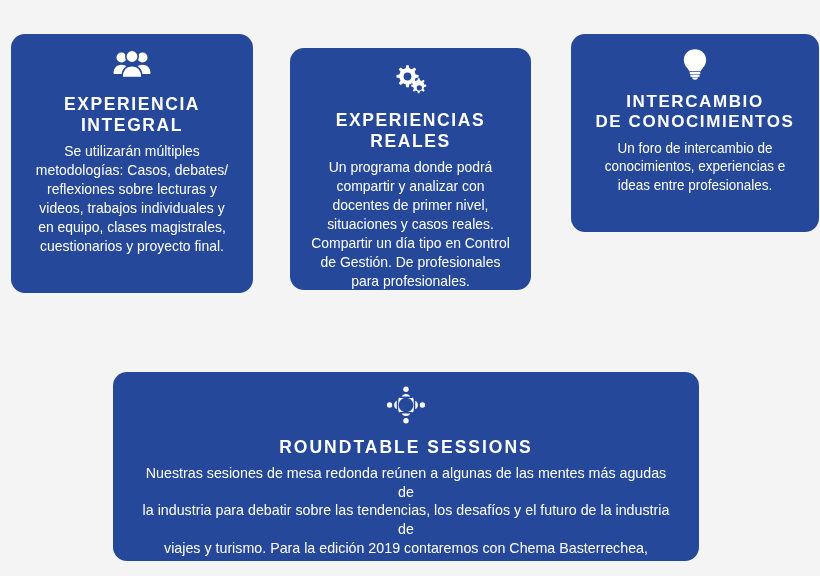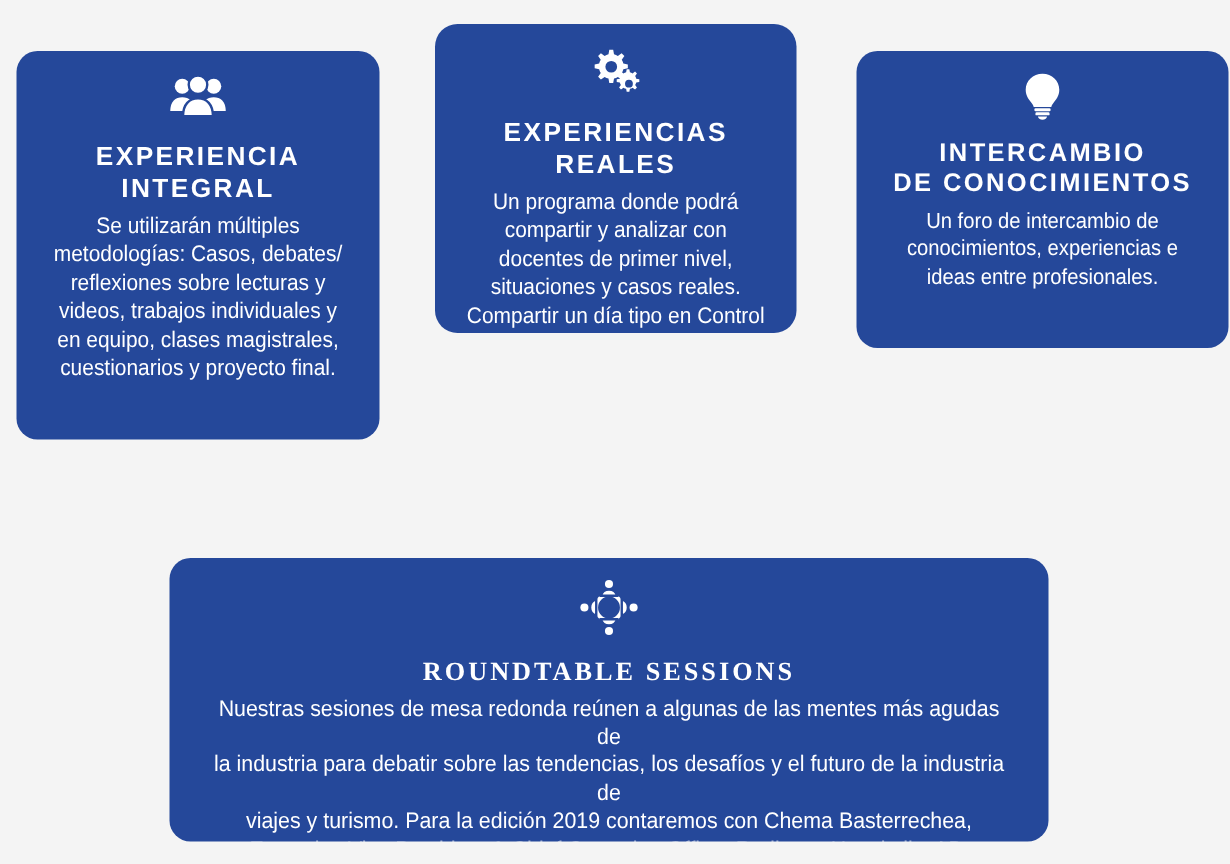--- a/index.html
+++ b/index.html
@@ -56,24 +56,23 @@
     left: 11px;  top: 34px;
     width: 242px; height: 259px;
     padding: 16px 10px 0 10px;
   }
   #card-experiencia-integral .card-icon { margin-bottom: 14px; }
   #card-experiencia-integral .card-title { font-size: 17.5px; margin-bottom: 7px; }
   #card-experiencia-integral .card-body  { font-size: 15px; }
 
   
   #card-experiencias-reales {
-    left: 290px; top: 16px;
-    width: 241px; height: 206px;
+    left: 290px; top: 48px;
+    width: 241px; height: 242px;
     padding: 16px 10px 0 10px;
-    border-radius: 15px;
   }
   #card-experiencias-reales .card-icon { margin-bottom: 14px; }
   #card-experiencias-reales .card-title { font-size: 17.5px; margin-bottom: 7px; }
   #card-experiencias-reales .card-body  { font-size: 15px; }
 
   
   #card-intercambio-conocimientos {
     left: 571px; top: 34px;
     width: 248px; height: 198px;
     padding: 14px 6px 0 6px;
@@ -82,21 +81,21 @@
   #card-intercambio-conocimientos .card-title { font-size: 17px; margin-bottom: 7px; }
   #card-intercambio-conocimientos .card-body  { font-size: 14.5px; }
 
   
   #card-roundtable-sessions {
     left: 113px; top: 372px;
     width: 586px; height: 189px;
     padding: 14px 10px 0 10px;
   }
   #card-roundtable-sessions .card-icon { margin-bottom: 13px; }
-  #card-roundtable-sessions .card-title { font-size: 17.5px; letter-spacing: 2px; margin-bottom: 6px; font-family: Liberation Serif, serif; }
+  #card-roundtable-sessions .card-title { font-size: 17.5px; letter-spacing: 2px; margin-bottom: 6px; }
   #card-roundtable-sessions .card-body  { font-size: 15px; transform: scaleX(0.95); }
 </style>
 </head>
 <body>
 
 <div id="stage">
 
   <div class="card" id="card-experiencia-integral">
     <span class="card-icon">
       <svg width="38" height="30" viewBox="0 0 38 30" xmlns="http://www.w3.org/2000/svg">

